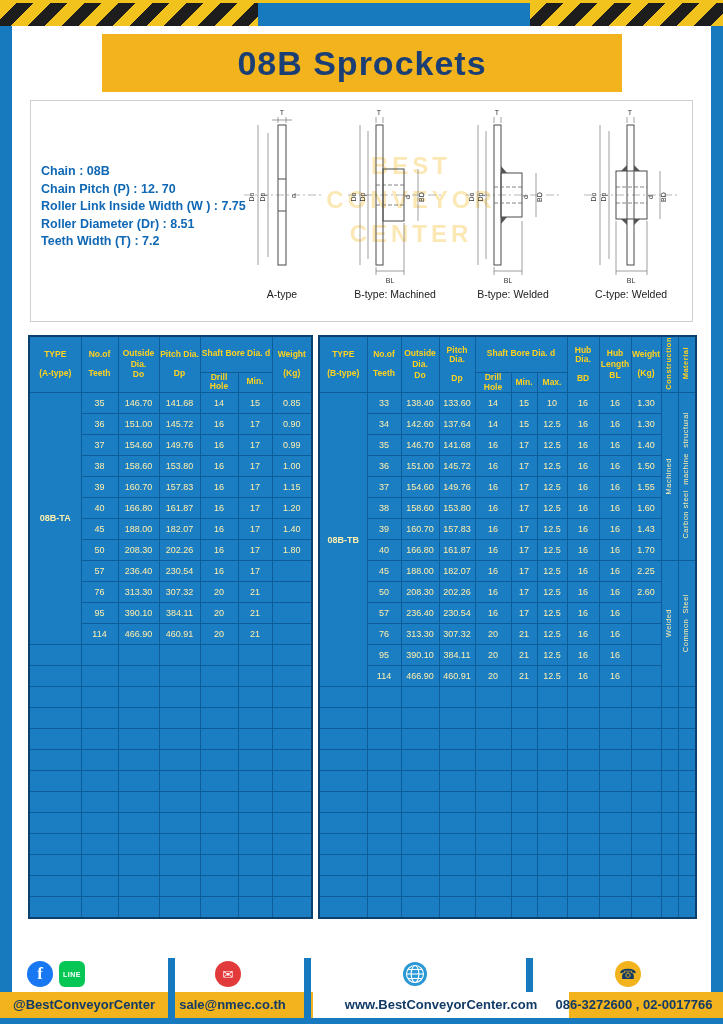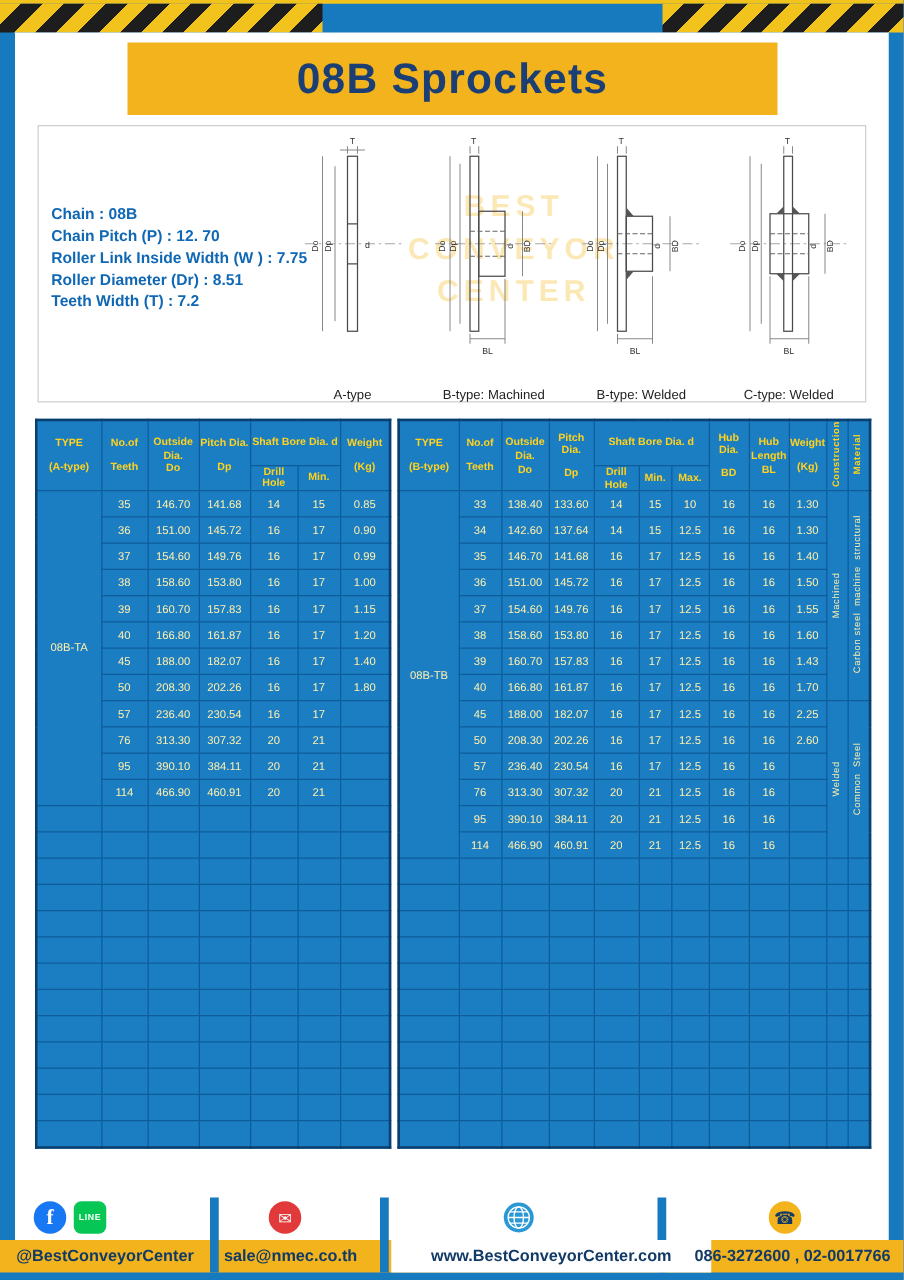--- a/index.html
+++ b/index.html
@@ -20,42 +20,42 @@
     display:flex; align-items:center; justify-content:center; }
   .banner span { font-size:34px; font-weight:bold; color:#1B3E75; letter-spacing:1px; }
 
   
   .spec-panel { position:absolute; left:18px; top:74px; width:663px; height:222px; background:#fff; border:1px solid #cfcfcf; }
   .watermark { position:absolute; left:210px; top:48px; width:340px; text-align:center; z-index:0;
     color:rgba(242,185,26,0.32); font-weight:bold; font-size:24px; line-height:34px; letter-spacing:4px; }
   .specs { position:absolute; left:10px; top:62px; width:235px; z-index:2; }
   .spec-line { font-size:12.5px; font-weight:bold; color:#1068B4; line-height:17.5px; white-space:nowrap; }
   .drawings { position:absolute; right:6px; top:8px; display:flex; gap:8px; z-index:1; }
-  .drawing { display:flex; flex-direction:column; align-items:center;gap:22px; }
+  .drawing { display:flex; flex-direction:column; align-items:center; }
   .dlabel { font-size:10.5px; color:#222; margin-top:1px; white-space:nowrap; }
   .ln { stroke:#4a4a4a; fill:none; stroke-width:1; }
   .dim { stroke:#777; fill:none; stroke-width:0.7; }
   .cl { stroke:#999; stroke-width:0.7; stroke-dasharray:8 3 2 3; }
   .dash { stroke:#666; stroke-width:0.8; stroke-dasharray:4 2; }
   .dt { font-size:7px; fill:#333; text-anchor:middle; }
   .wt { fill:#555; stroke:none; }
 
   
   .table-wrap { position:absolute; top:309px; }
   .table-a { left:16px; width:283px; }
   .table-b { left:306px; width:377px; }
   .dtable { border-collapse:collapse; table-layout:fixed; width:100%; background:#1B7EC2; border:2px solid #0B3F6E; }
   .dtable th, .dtable td { border:1px solid #0E5C99; text-align:center; vertical-align:middle; padding:0;
     font-size:9px; color:#FFEFAD; height:21px; line-height:1.15; overflow:hidden; }
   .dtable th { color:#FFD21E; font-weight:bold; font-size:8.5px; }
   .hrow1 th { height:36px; }
   .hrow2 th { height:20px; }
   .subgap { margin-top:9px; }
   .smgap { margin-top:1px; }
-  .type-cell { color:#FFD21E; font-weight:normal; font-size:9.5px;margin-top:39px; }
+  .type-cell { color:#FFD21E; font-weight:bold; font-size:9.5px;margin-top:39px; }
   .vtext { writing-mode:vertical-rl; transform:rotate(180deg); display:inline-block; font-size:7.5px; letter-spacing:0.5px; white-space:pre; }
 
   
   .fdiv { position:absolute; top:958px; width:7px; height:60px; background:#1779BE; z-index:4; }
   .fdiv.f1 { left:168px; } .fdiv.f2 { left:304px; } .fdiv.f3 { left:526px; }
   .icon { position:absolute; top:961px; width:26px; height:26px; border-radius:50%;
     display:flex; align-items:center; justify-content:center; z-index:5; }
   .icon.fb { left:27px; background:#1877F2; color:#fff; font-family:"Liberation Serif",serif; font-weight:bold; font-size:17px; }
   .icon.line { left:59px; background:#06C755; border-radius:6px; color:#fff; font-weight:bold; font-size:7px; letter-spacing:0.5px; }
   .icon.mail { left:215px; background:#E23A3A; color:#fff; font-size:13px; }

